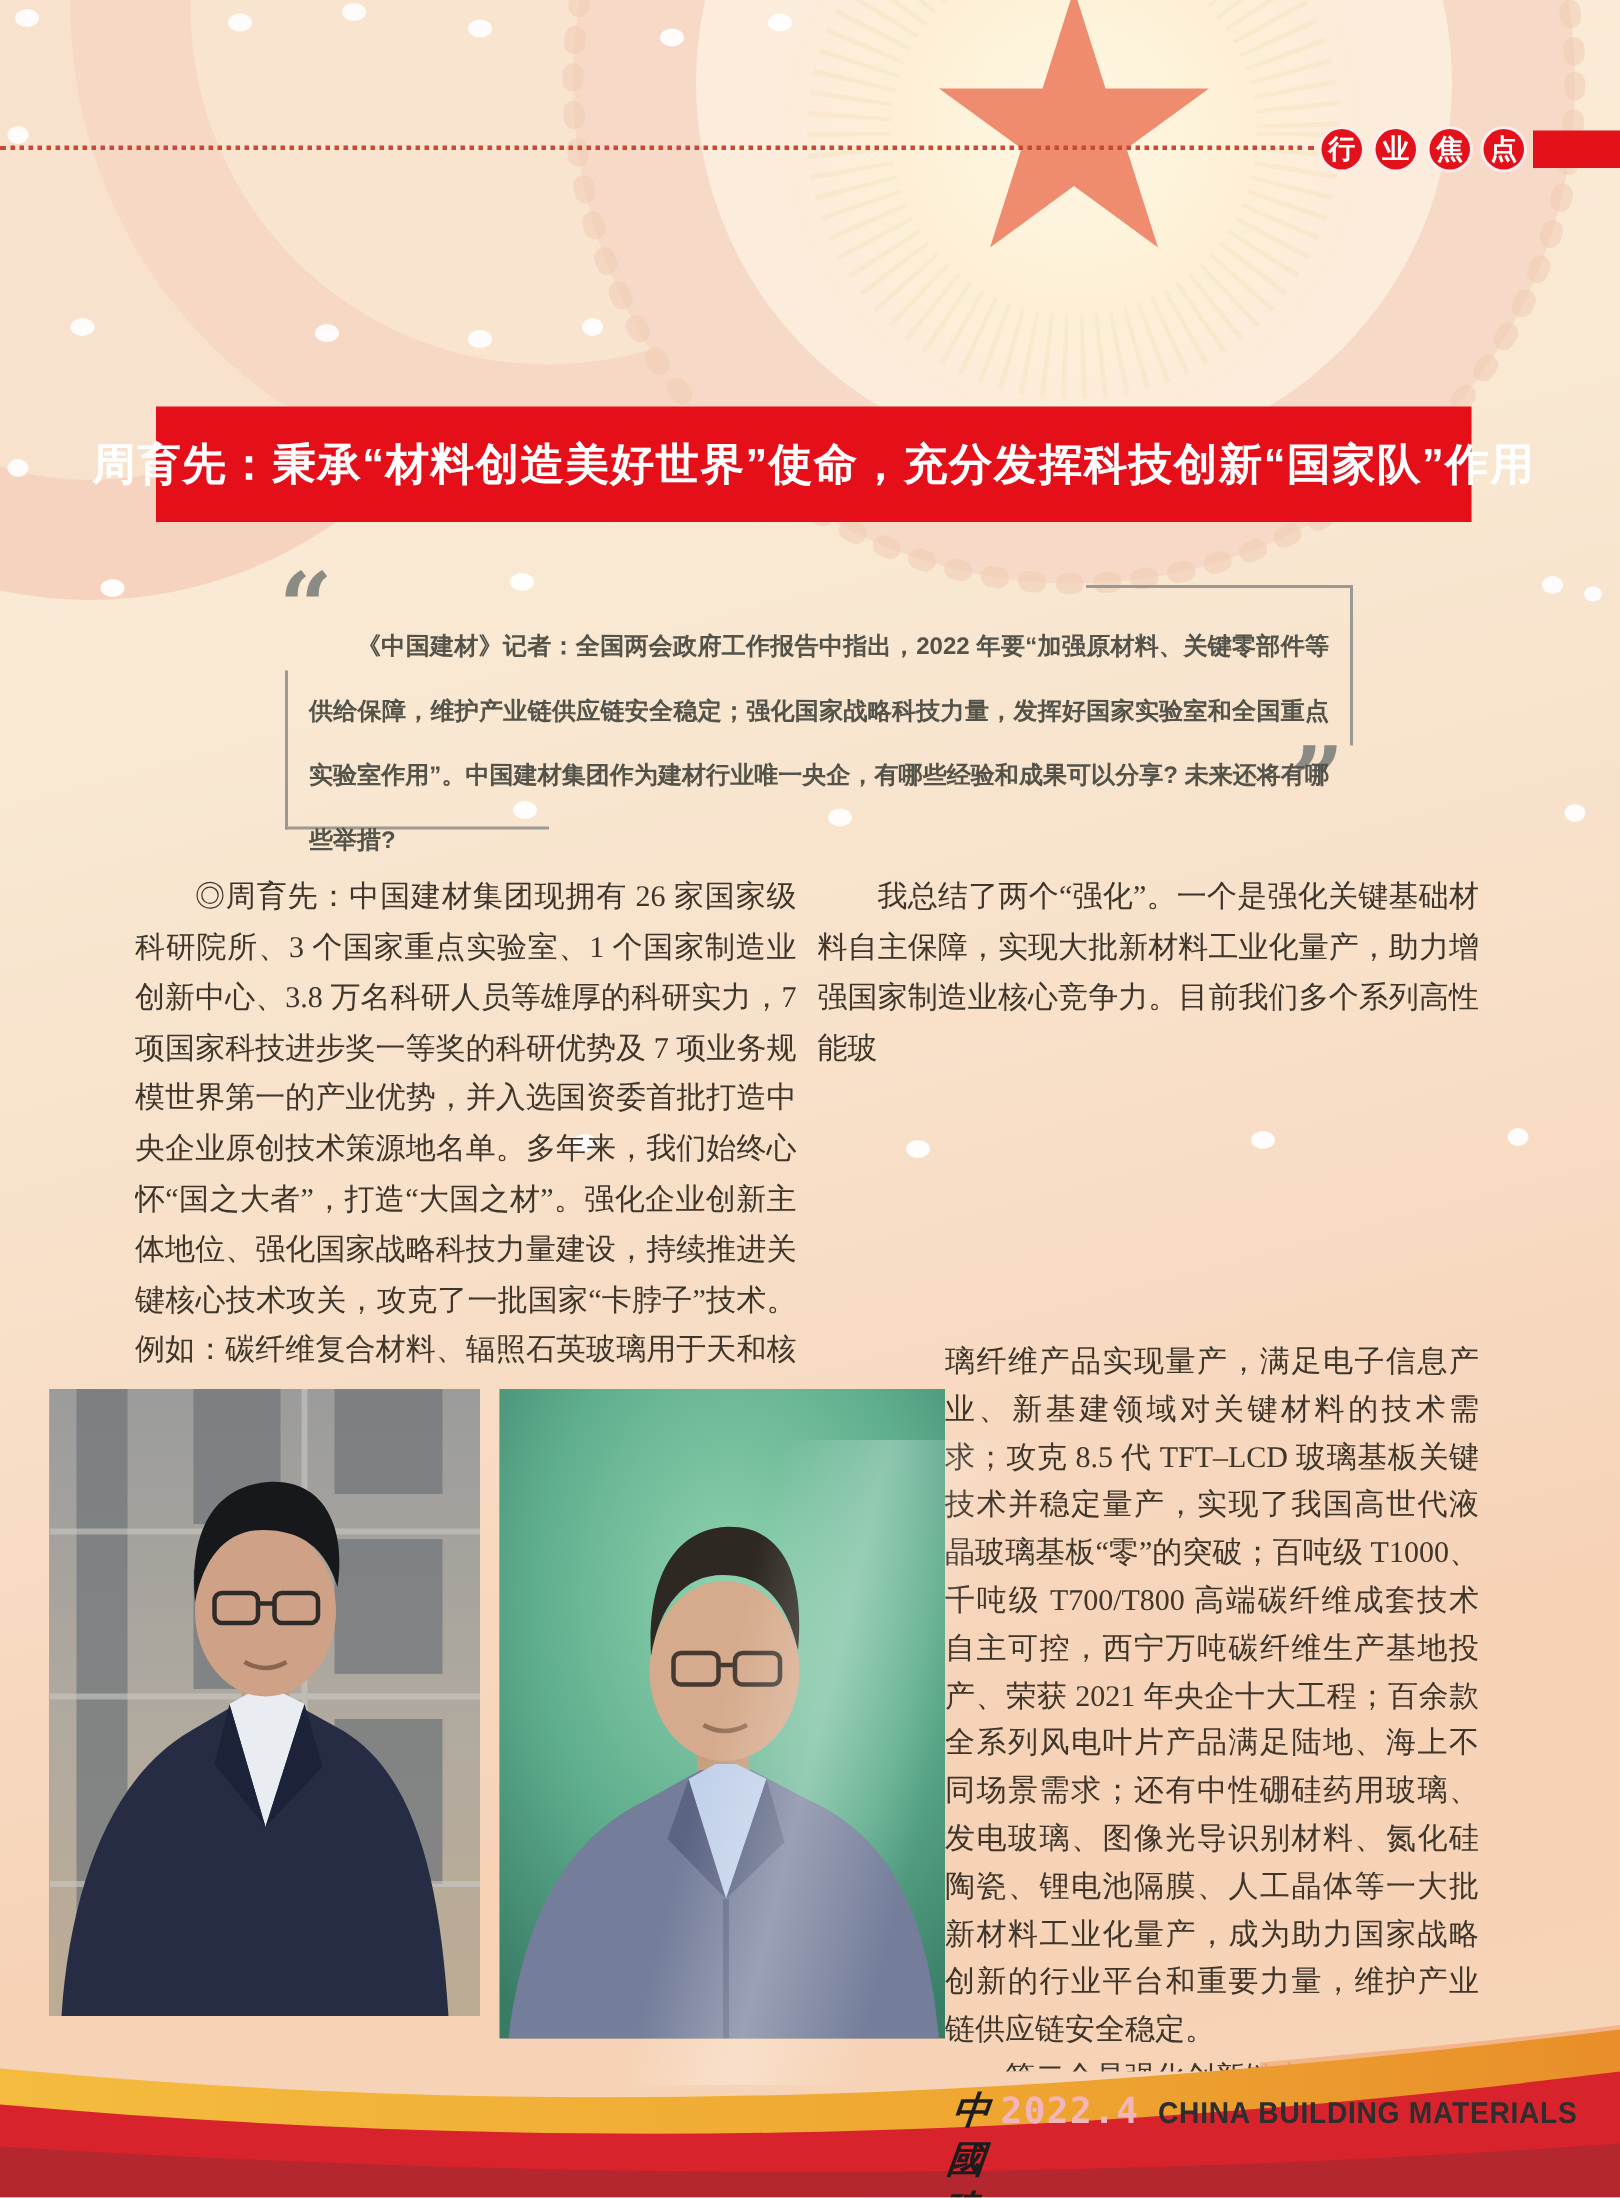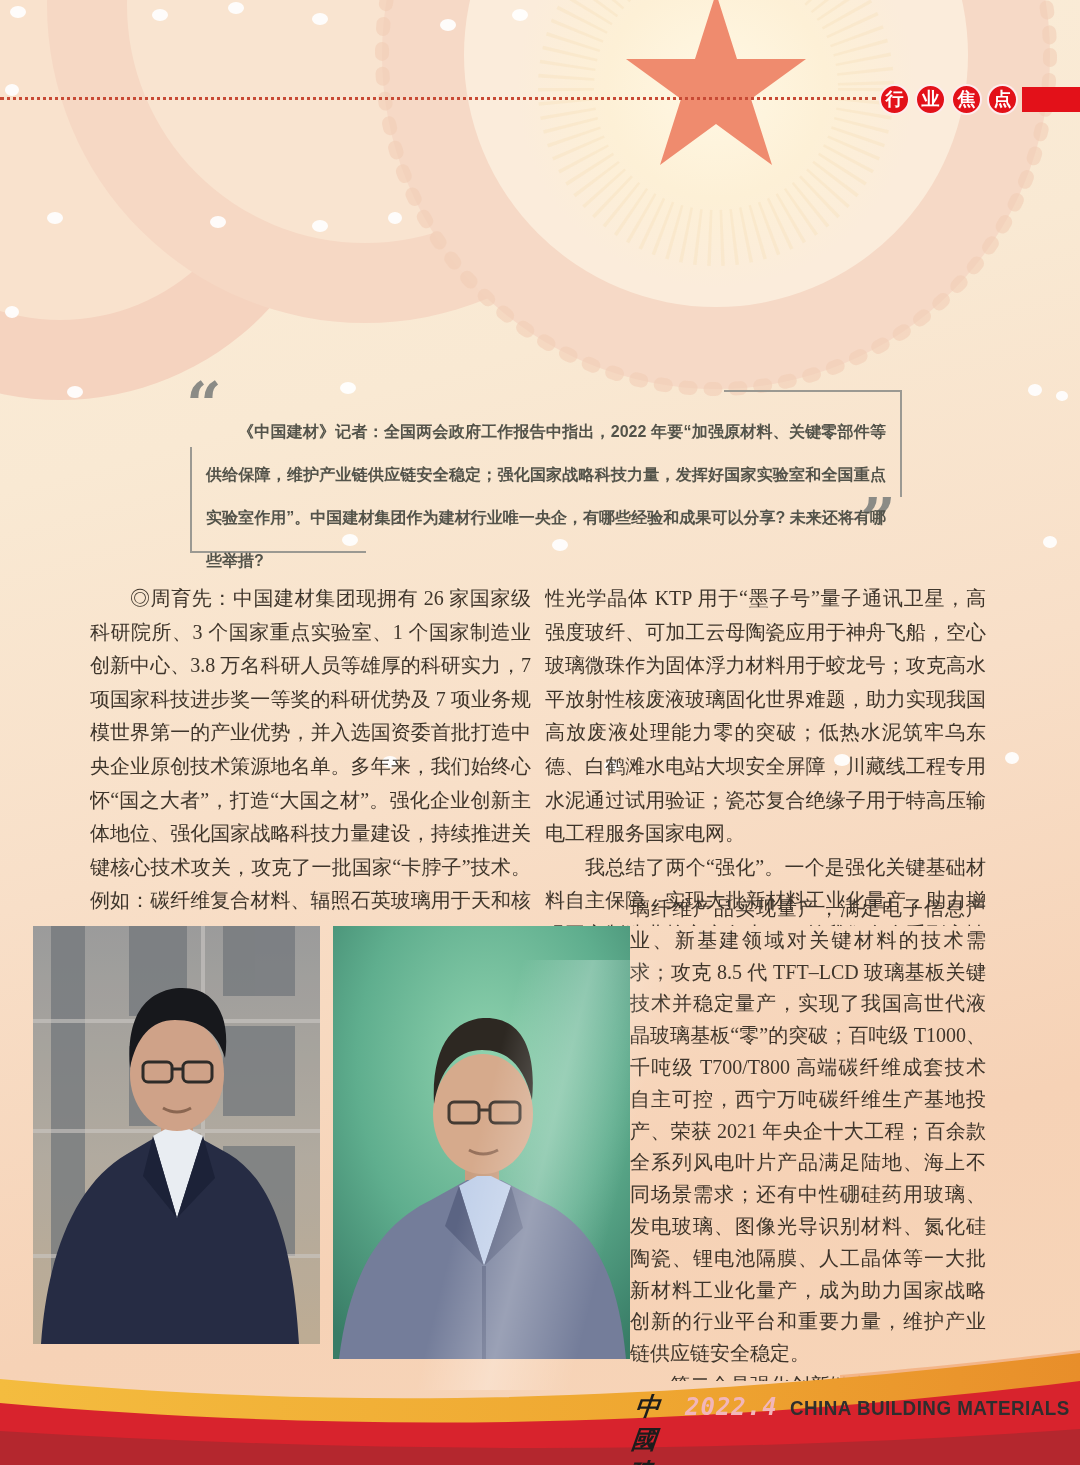--- a/index.html
+++ b/index.html
@@ -55,22 +55,22 @@
 
   
   .crease{left:0;top:960px;width:1080px;height:430px;pointer-events:none;
     background:linear-gradient(104deg,rgba(255,255,255,0) 44%,rgba(255,255,255,.28) 50%,rgba(255,255,255,0) 57%);}
 
   
   .footer-art{left:0;top:1345px;width:1080px;height:120px;}
   .footer-meta{left:630px;top:1390px;width:410px;display:flex;align-items:baseline;gap:12px;}
   .mag-cn{font-family:"DejaVu Serif",serif;font-style:italic;font-weight:bold;
     font-size:25px;color:#1c1c1c;transform:skewX(-6deg);}
-  .mag-issue{font-family:"DejaVu Sans Mono",monospace;font-weight:bold;font-style:italic;
-    font-size:24px;color:#f2b6ba;letter-spacing:1px;margin-left:18px;}
+  .mag-issue{font-family:"DejaVu Sans Mono",monospace;font-weight:bold;
+    font-size:24px;color:#f2b6ba;letter-spacing:1px;}
   .mag-en{font-family:"Liberation Sans",sans-serif;font-weight:bold;font-size:20px;
     color:#2e2e2e;letter-spacing:.5px;transform:scaleX(.94);transform-origin:left;white-space:nowrap;}
 </style>
 </head>
 <body>
 
 <div class="page">
 
   <div class="abs decor">
     <svg width="1080" height="780" viewBox="0 0 1080 780">
@@ -126,35 +126,37 @@
 
   <div class="abs dotline"></div>
   <div class="abs badge">
     <span class="badge-circle">行</span>
     <span class="badge-circle">业</span>
     <span class="badge-circle">焦</span>
     <span class="badge-circle">点</span>
   </div>
   <div class="abs badge-bar"></div>
 
+  <div class="abs banner">
+    <span class="banner-title">周育先：秉承“材料创造美好世界”使命，充分发挥科技创新“国家队”作用</span>
+  </div>
 
   <div class="abs quote">
     <div class="q-tr"></div>
     <div class="q-bl"></div>
     <span class="q-mark q-open">“</span>
     <span class="q-mark q-close">”</span>
     <p class="q-text">《中国建材》记者：全国两会政府工作报告中指出，2022 年要“加强原材料、关键零部件等供给保障，维护产业链供应链安全稳定；强化国家战略科技力量，发挥好国家实验室和全国重点实验室作用”。中国建材集团作为建材行业唯一央企，有哪些经验和成果可以分享? 未来还将有哪些举措?</p>
   </div>
 
   <div class="abs bodytext col-left">
     <p class="ind">◎周育先：中国建材集团现拥有 26 家国家级科研院所、3 个国家重点实验室、1 个国家制造业创新中心、3.8 万名科研人员等雄厚的科研实力，7 项国家科技进步奖一等奖的科研优势及 7 项业务规模世界第一的产业优势，并入选国资委首批打造中央企业原创技术策源地名单。多年来，我们始终心怀“国之大者”，打造“大国之材”。强化企业创新主体地位、强化国家战略科技力量建设，持续推进关键核心技术攻关，攻克了一批国家“卡脖子”技术。例如：碳纤维复合材料、辐照石英玻璃用于天和核心舱、高纯石英玻璃保障天问一号，非线</p>
   </div>
 
   <div class="abs bodytext col-right-top">
-    <p>性光学晶体 KTP 用于“墨子号”量子通讯卫星，高强度玻纤、可加工云母陶瓷应用于神舟飞船，空心玻璃微珠作为固体浮力材料用于蛟龙号；攻克高水平放射性核废液玻璃固化世界难题，助力实现我国高放废液处理能力零的突破；低热水泥筑牢乌东德、白鹤滩水电站大坝安全屏障，川藏线工程专用水泥通过试用验证；瓷芯复合绝缘子用于特高压输电工程服务国家电网。</p>
     <p class="ind">我总结了两个“强化”。一个是强化关键基础材料自主保障，实现大批新材料工业化量产，助力增强国家制造业核心竞争力。目前我们多个系列高性能玻</p>
   </div>
 
   <div class="abs bodytext col-right-narrow">
     <p>璃纤维产品实现量产，满足电子信息产业、新基建领域对关键材料的技术需求；攻克 8.5 代 TFT–LCD 玻璃基板关键技术并稳定量产，实现了我国高世代液晶玻璃基板“零”的突破；百吨级 T1000、千吨级 T700/T800 高端碳纤维成套技术自主可控，西宁万吨碳纤维生产基地投产、荣获 2021 年央企十大工程；百余款全系列风电叶片产品满足陆地、海上不同场景需求；还有中性硼硅药用玻璃、发电玻璃、图像光导识别材料、氮化硅陶瓷、锂电池隔膜、人工晶体等一大批新材料工业化量产，成为助力国家战略创新的行业平台和重要力量，维护产业链供应链安全稳定。</p>
     <p class="ind">第二个是强化创新链产业链深度融</p>
   </div>
 
   <div class="abs photo photo-left">
     <svg width="287" height="418" viewBox="0 0 287 418">

